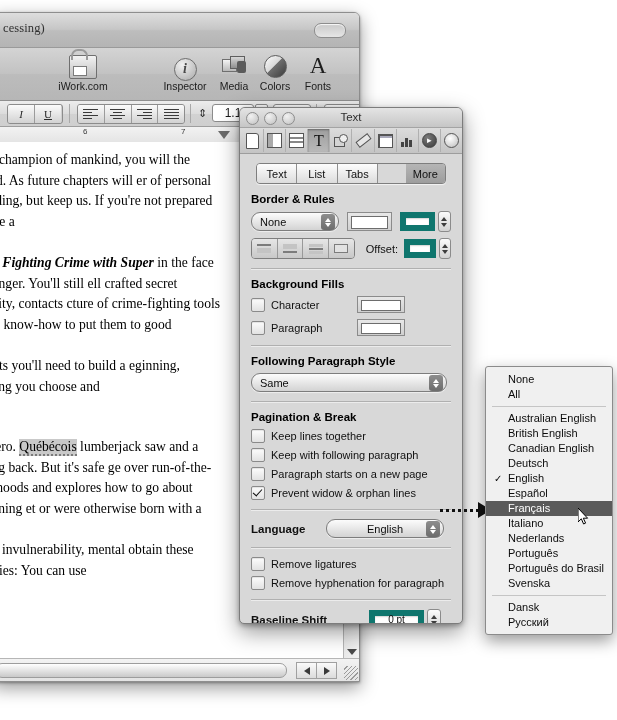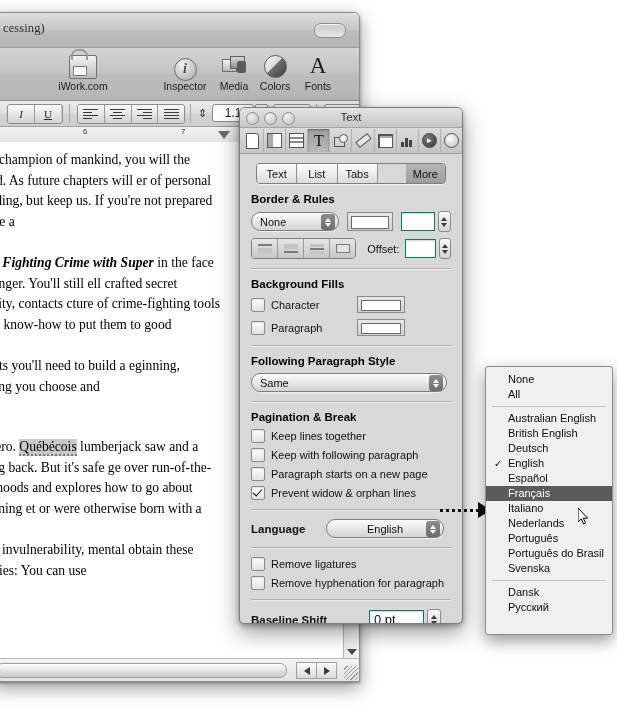--- a/index.html
+++ b/index.html
@@ -266,23 +266,23 @@
   .popup .arrows i{display:block;width:0;height:0;}
   .popup .arrows .up{border-left:3px solid transparent;border-right:3px solid transparent;border-bottom:4px solid #fff;}
   .popup .arrows .dn{border-left:3px solid transparent;border-right:3px solid transparent;border-top:4px solid #fff;}
 
   .wellbox{
     border:1px solid #8b8b8b;background:linear-gradient(#e8e8e8,#d0d0d0);
     padding:3px;box-sizing:border-box;
   }
   .wellbox .inner{background:#fff;border:1px solid #6d6d6d;height:100%;}
   .txtfield{
-    background:#fff;border:1px solid #0f766e;box-sizing:border-box;
-    font-size:13px;color:#111;display:flex;align-items:center;
-    justify-content:flex-start;padding:0 4px;
+    background:#fff;border:6px solid #0f766e;box-sizing:border-box;
+    font-size:10px;color:#111;display:flex;align-items:center;
+    justify-content:center;padding:0 4px;
     box-shadow:inset 0 1px 1.5px rgba(0,0,0,.18);
   }
   .stp{
     width:12px;height:19px;border:1px solid #8b8b8b;border-radius:3px;
     background:linear-gradient(to bottom,#fbfbfb,#d2d2d2);
     display:flex;flex-direction:column;align-items:center;justify-content:center;
     gap:2px;
   }
   .stp i{display:block;width:0;height:0;}
   .stp .u{border-left:3px solid transparent;border-right:3px solid transparent;border-bottom:4px solid #3d3d3d;}
@@ -681,20 +681,21 @@
 
   <div class="arrowline"></div>
   <div class="bigarrow"></div>
 
   <div class="langmenu">
     <div class="mi"><span>None</span></div>
     <div class="mi"><span>All</span></div>
     <div class="msep"></div>
     <div class="mi"><span>Australian English</span></div>
     <div class="mi"><span>British English</span></div>
+    <div class="mi"><span>Canadian English</span></div>
     <div class="mi"><span>Deutsch</span></div>
     <div class="mi">
       <span class="chk">✓</span>
       <span>English</span>
     </div>
     <div class="mi"><span>Español</span></div>
     <div class="mi sel"><span>Français</span></div>
     <div class="mi"><span>Italiano</span></div>
     <div class="mi"><span>Nederlands</span></div>
     <div class="mi"><span>Português</span></div>

